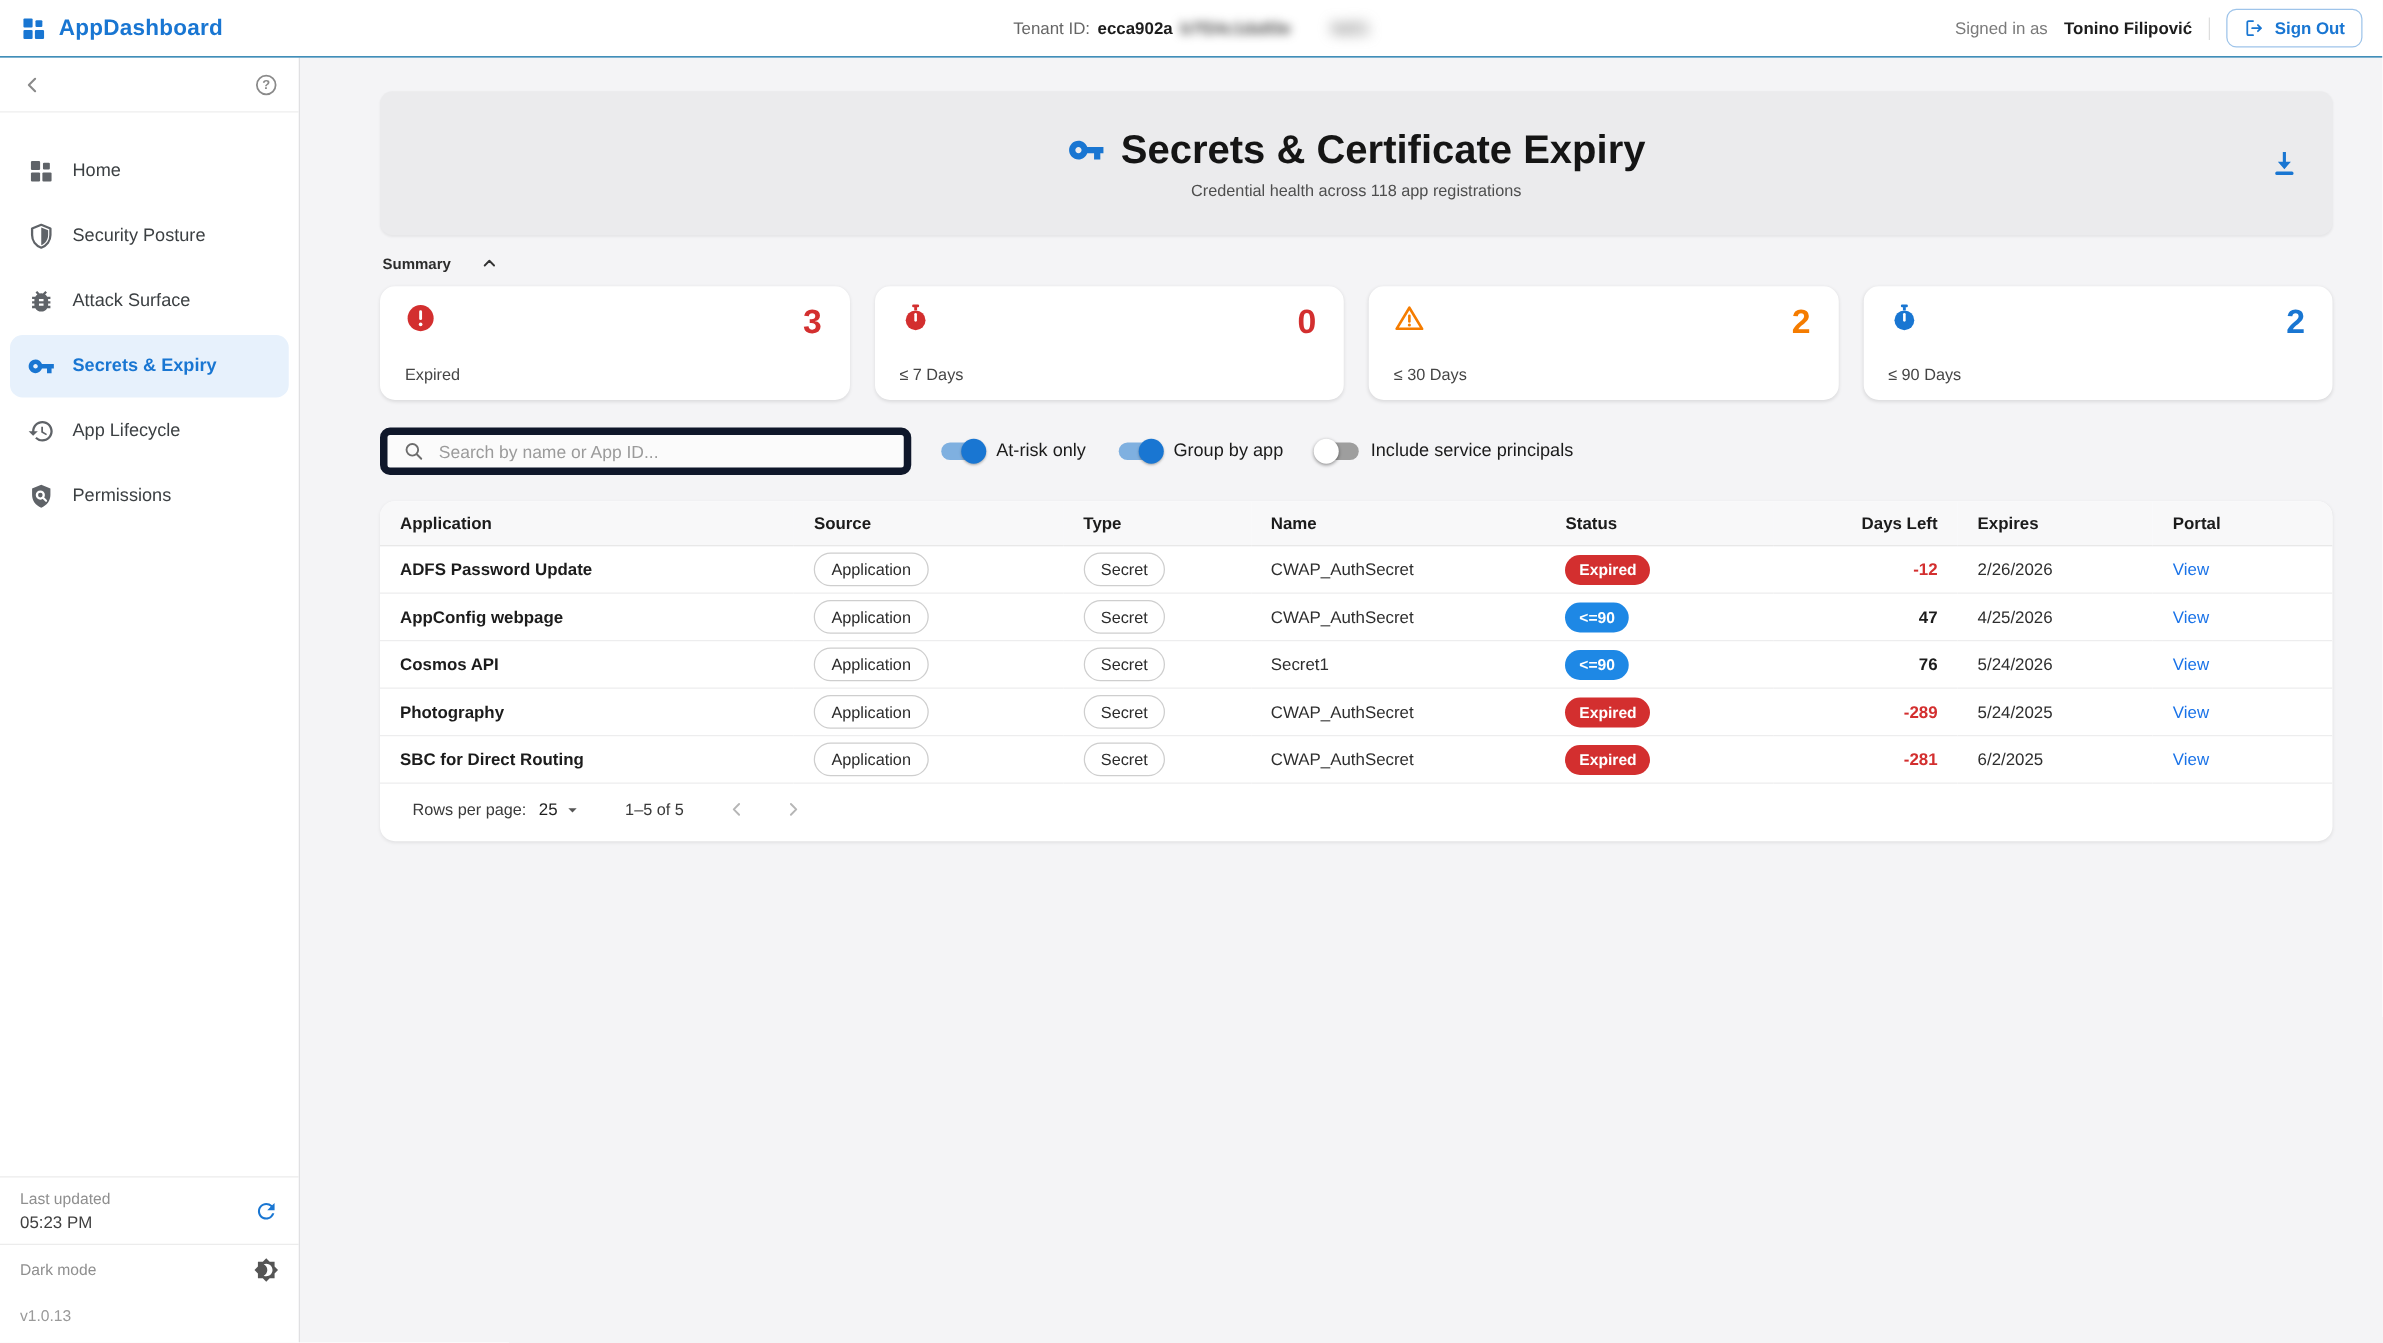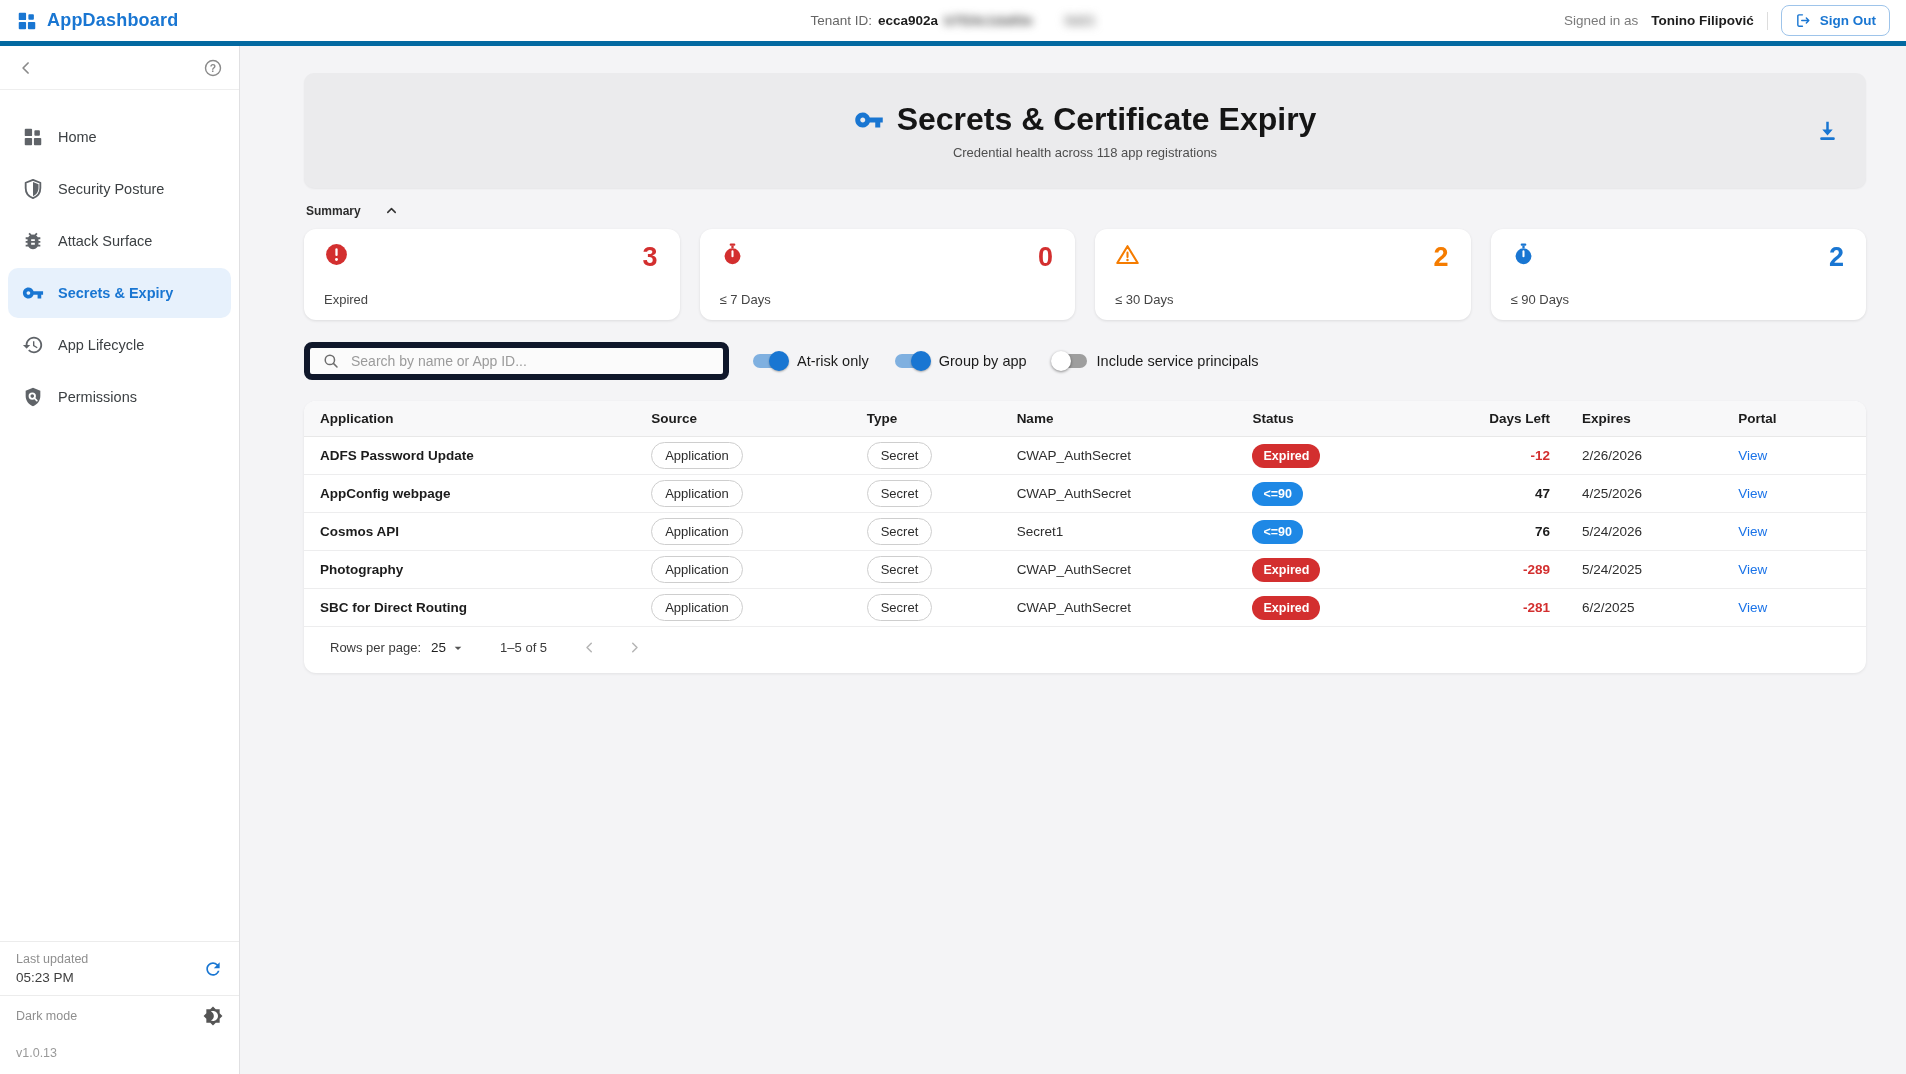--- a/index.html
+++ b/index.html
@@ -1,21 +1,21 @@
 <!DOCTYPE html>
 <html><head>
 <meta charset="utf-8">
 <style>
   * { box-sizing: border-box; }
   html,body { margin:0; width:1906px; height:1074px; overflow:hidden;
     font-family:"Liberation Sans", sans-serif; background:#fff; color:#222; }
 
   
   .topbar { height:46px; display:flex; align-items:center; justify-content:space-between;
-    padding:0 16px; border-bottom:5px solid #0369a1; background:#fff; position:relative; z-index:3; }
+    padding:0 16px; border-bottom:1px solid #0369a1; background:#fff; position:relative; z-index:3; }
   .brand { display:flex; align-items:center; gap:9px; color:#1976d2; }
   .brand svg { width:22px; height:22px; }
   .brand-title { font-size:18px; font-weight:700; letter-spacing:.2px; }
   .tenant { position:absolute; left:50%; transform:translateX(-50%); font-size:13.5px;
     color:#666; display:flex; gap:6px; align-items:center;text-align:center; }
   .tenant .tenant-strong { color:#1d1d1d; font-weight:700; }
   .blurred { filter:blur(4px); color:#4a4a4a; font-weight:600; user-select:none; }
   .blur2 { margin-left:26px; filter:blur(5px); color:#777; }
   .userbox { display:flex; align-items:center; gap:13px; font-size:13.5px; color:#7a7a7a; }
   .username { color:#1d1d1d; font-weight:700; }

